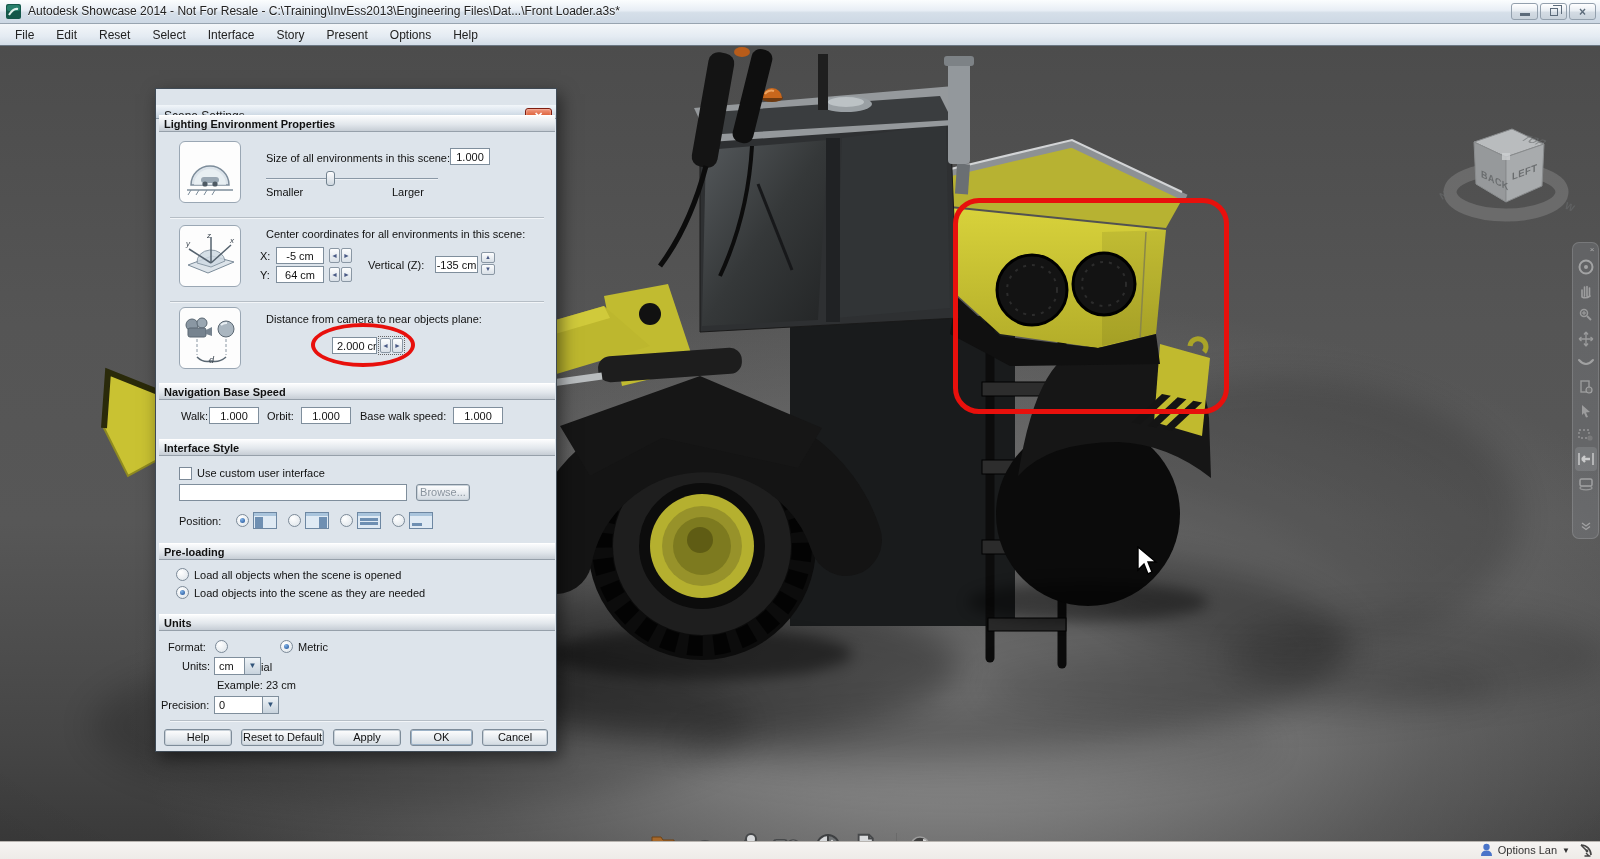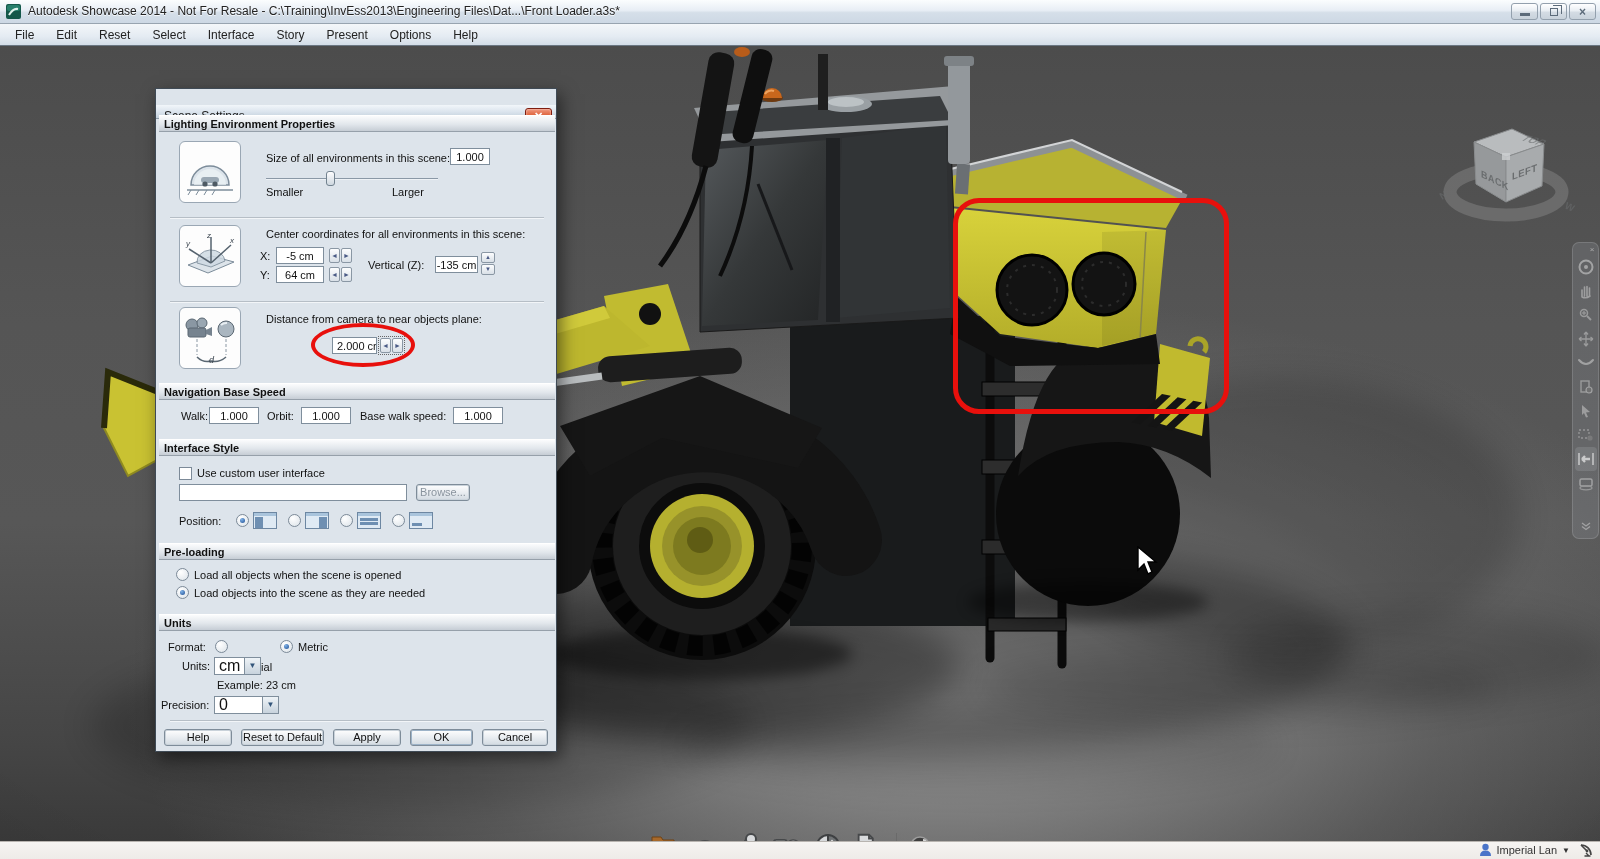--- a/index.html
+++ b/index.html
@@ -100,21 +100,21 @@
     background:linear-gradient(180deg,#fdfdfe,#cfd8e0); }
   .radio { position:absolute; width:13px; height:13px; border-radius:50%; border:1px solid #7c8a98;
     background:radial-gradient(circle at 35% 30%, #ffffff, #dbe2e8); }
   .radio.sel::after { content:""; position:absolute; left:3px; top:3px; width:5px; height:5px; border-radius:50%;
     background:radial-gradient(circle at 35% 30%, #7fb2e8, #1f4f93); }
   .checkbox { position:absolute; width:13px; height:13px; border:1px solid #7c8a98; background:#fff; }
   .btnp { position:absolute; height:17px; border:1px solid #7e8c99; border-radius:3px;
     background:linear-gradient(180deg,#fefefe 0%,#e9edf1 50%,#d2dae1 100%);
     font-size:11px; color:#111; text-align:center; box-shadow:0 0 0 1px #c9d2da inset; padding-top:1px; }
   .dd { position:absolute; height:18px; display:flex; }
-  .dd-txt { background:#fff; border:1px solid #7f8e9c; border-right:none; font-size:16px; color:#111;
+  .dd-txt { background:#fff; border:1px solid #7f8e9c; border-right:none; font-size:11px; color:#111;
     display:flex; align-items:center; padding-left:4px; }
   .dd-btn { width:17px; border:1px solid #7f8e9c; background:linear-gradient(180deg,#eef3f7,#c8d3dd);
     font-size:8px; color:#33557a; text-align:center; line-height:16px; }
   .pos-ic { position:absolute; width:24px; height:17px; border:1px solid #6d87a2; background:#dfeaf4; }
   .pos-ic .tbar { position:absolute; left:0; top:0; width:100%; height:3px; background:#a9c4dc; }
   .pos-ic .pane { position:absolute; background:#6e8fb2; }
 </style>
 </head>
 <body>
 
@@ -580,21 +580,21 @@
 </div>
 
 <div id="annotation-ellipse"></div>
 
 <div id="statusbar">
   <div id="user-cluster">
     <svg width="13" height="14" viewBox="0 0 13 14">
       <circle cx="6.5" cy="4" r="3.2" fill="#4a74c9"></circle>
       <path d="M1,13 Q1,7.5 6.5,7.5 Q12,7.5 12,13 Z" fill="#4a74c9"></path>
     </svg>
-    <span id="user-name">Imperial Lan</span>
+    <span id="user-name">Options Lan</span>
     <span id="user-caret">▼</span>
   </div>
   <svg id="network-icon" width="15" height="15" viewBox="0 0 15 15">
     <path d="M2,2 A10,10 0 0 1 12,12" fill="none" stroke="#444" stroke-width="1.6"></path>
     <path d="M2,2 L8,8" stroke="#444" stroke-width="1.6"></path>
     <path d="M7,10 L10,13 M5.5,13 L11.5,13" stroke="#444" stroke-width="1.4"></path>
     <circle cx="8" cy="8" r="1.4" fill="#444"></circle>
   </svg>
 </div>
 

